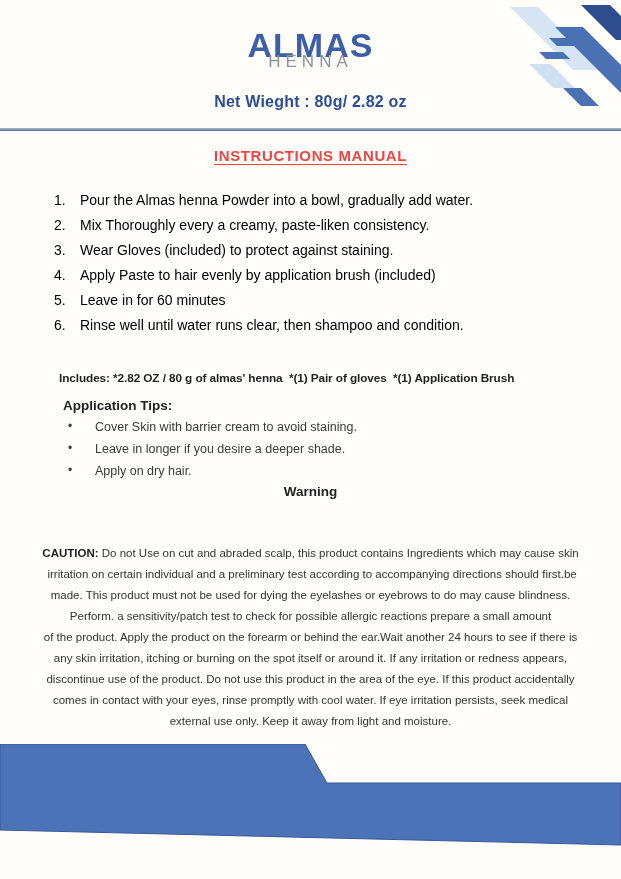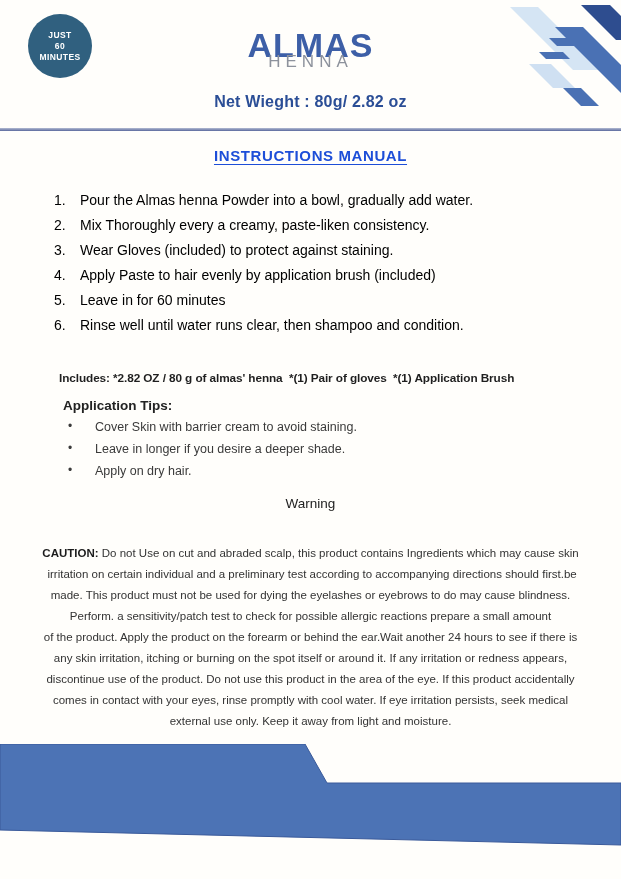--- a/index.html
+++ b/index.html
@@ -29,21 +29,21 @@
     font-size:16px;font-weight:bold;color:#2b4e96;letter-spacing:.2px;
   }
   .logo{position:absolute;right:0;top:0;}
   .divider{
     position:absolute;left:0;top:128px;width:621px;height:3px;
     background:linear-gradient(#b3bbd2,#5a699d);
   }
   
   .manual-title{
     position:absolute;top:147px;width:100%;text-align:center;margin:0;
-    font-size:15px;font-weight:bold;letter-spacing:.6px;color:#1d4ed8;
+    font-size:15px;font-weight:bold;letter-spacing:.6px;color:#ef4444;
     text-decoration:underline;text-underline-offset:3px;
   }
   ol.steps{
     position:absolute;left:52px;top:192px;width:530px;margin:0;padding:0;
     list-style:none;counter-reset:step;
   }
   ol.steps li{
     position:relative;padding-left:28px;margin-bottom:9px;
     font-size:14px;line-height:16px;color:#000000;counter-increment:step;
   }
@@ -61,41 +61,36 @@
   ul.tips{
     position:absolute;left:66px;top:420px;width:480px;margin:0;padding:0;list-style:none;
   }
   ul.tips li{
     position:relative;padding-left:29px;margin-bottom:8px;
     font-size:12.5px;line-height:14px;color:#3a3a3a;
   }
   ul.tips li::before{content:"\2022";position:absolute;left:2px;top:-1px;font-size:12px;}
   
   .warning-title{
-    position:absolute;top:496px;width:100%;text-align:center;margin:0;
-    font-size:13.5px;font-weight:normal;color:#222;
+    position:absolute;top:484px;width:100%;text-align:center;margin:0;
+    font-size:13.5px;font-weight:bold;color:#222;
   }
   .caution{
     position:absolute;left:40px;top:543px;width:541px;margin:0;
     font-size:11.5px;line-height:21px;color:#333;text-align:center;
   }
   .caution b{color:#1c1c1c;}
   
   .footer-graphic{position:absolute;left:0;bottom:0;}
 </style>
 </head>
 <body>
 
 <div class="page">
 
-  <div class="badge">
-    <div>JUST</div>
-    <div>60</div>
-    <div>MINUTES</div>
-  </div>
 
   <div class="brand-block">
     <h1 class="brand-title">ALMAS</h1>
     <div class="sub-brand">HENNA</div>
     <div class="net-weight">Net Wieght : 80g/ 2.82 oz</div>
   </div>
 
   <svg class="logo" width="140" height="115" viewBox="0 0 140 115">
     <polygon points="29,7 57,7 120,70 92,70" fill="#d5e5f4"></polygon>
     <polygon points="48,64 70,64 94,88 72,88" fill="#cfe0f2"></polygon>

